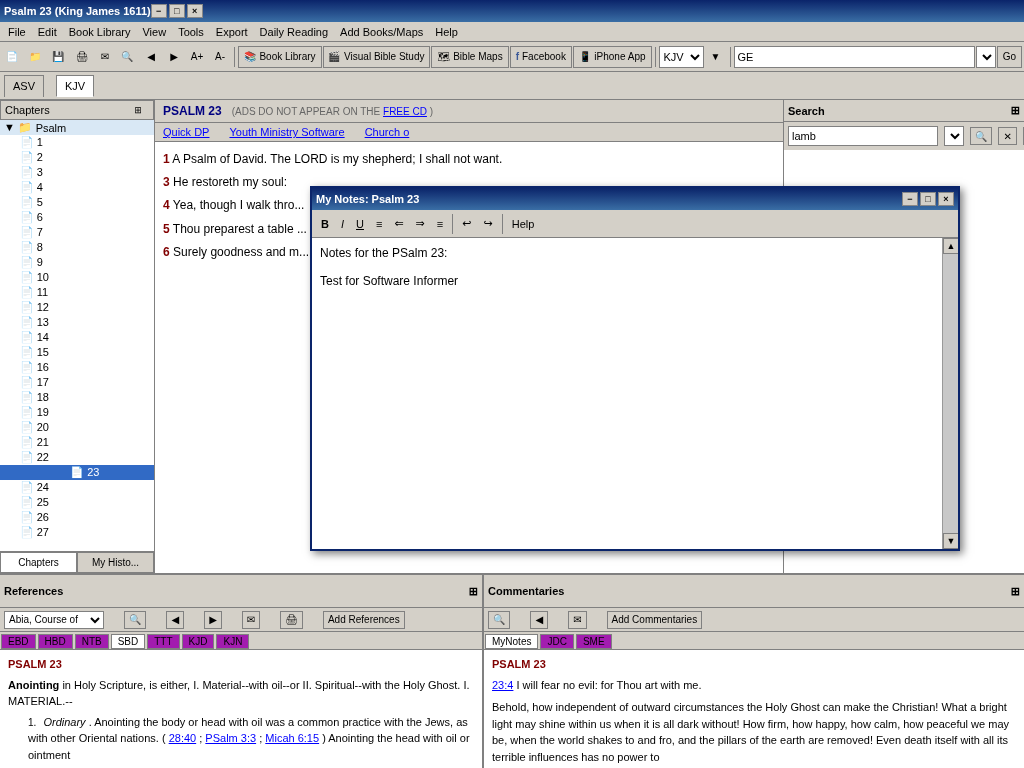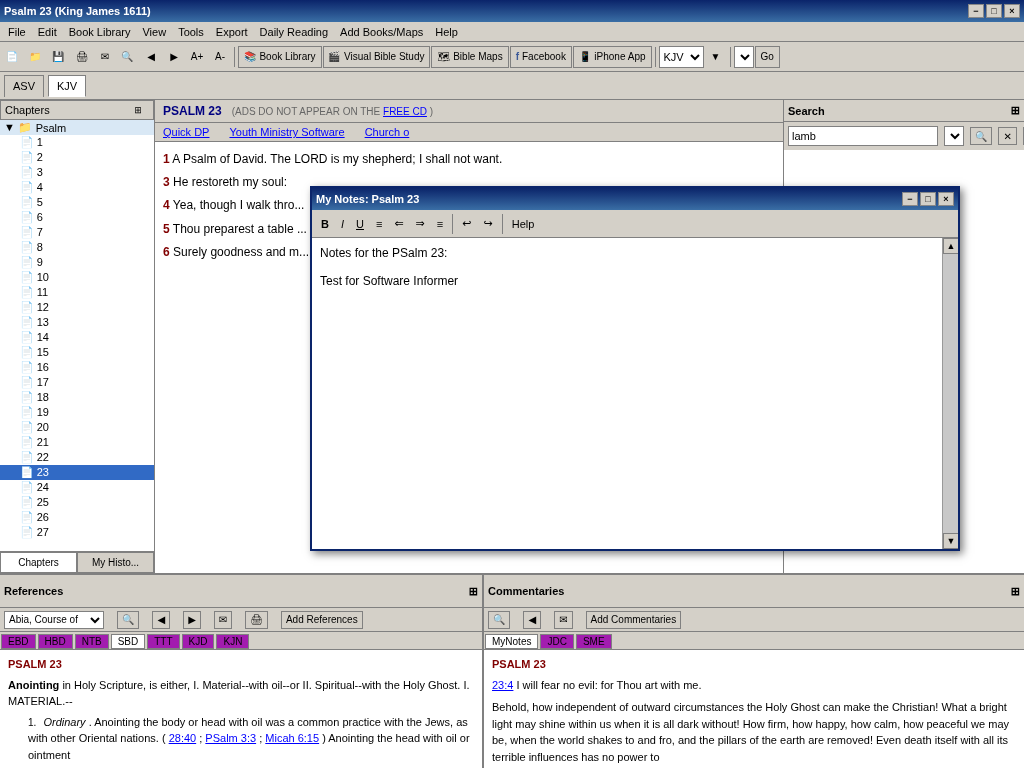--- a/index.html
+++ b/index.html
@@ -5,21 +5,20 @@
     * { box-sizing: border-box; margin: 0; padding: 0; }
     body { font-family: Arial, sans-serif; font-size: 11px; background: #d4d0c8; overflow: hidden; width: 1024px; height: 768px; }
     
     
     .title-bar {
       background: linear-gradient(to bottom, #0a246a, #3a6ea5);
       color: white;
       height: 22px;
       display: flex;
       align-items: center;
-      justify-content: space-between;
       padding: 0 4px;
       font-size: 11px;
       font-weight: bold;
     }
     .title-bar-title { display: flex; align-items: center; gap: 4px; }
     .title-bar-controls { display: flex; gap: 2px; }
     .title-btn {
       background: #d4d0c8;
       border: 1px solid #888;
       width: 16px; height: 14px;
@@ -78,21 +77,21 @@
     }
 
     
     .toolbar2 {
       background: #d4d0c8;
       height: 28px;
       display: flex;
       align-items: center;
       border-bottom: 1px solid #808080;
       padding: 0 4px;
-      gap: 4px;
+      gap: 12px;
     }
     .tab-btn {
       background: #d4d0c8;
       border: 1px solid #808080;
       border-bottom: none;
       padding: 2px 8px;
       cursor: pointer;
       font-size: 11px;
       height: 22px;
     }
@@ -125,21 +124,21 @@
       flex: 1;
       overflow-y: auto;
       background: white;
     }
     .chapter-item {
       padding: 1px 4px 1px 20px;
       cursor: pointer;
       font-size: 11px;
       display: flex; align-items: center; gap: 4px;
     }
-    .chapter-item.selected { background: #316ac5; color: white; }
+    .chapter-item.selected { background: #316ac5; color: white; justify-content: center; }
     .tree-folder {
       padding: 1px 4px;
       cursor: pointer;
       font-size: 11px;
       display: flex; align-items: center; gap: 4px;
       background: #d9e8f5;
     }
     .panel-tabs {
       display: flex;
       border-top: 1px solid #808080;
@@ -299,21 +298,21 @@
       border-bottom: 1px solid #808080;
       font-size: 11px;
       font-weight: bold;
     }
     .bottom-toolbar {
       background: #d4d0c8;
       height: 24px;
       display: flex;
       align-items: center;
       padding: 0 4px;
-      gap: 13px;
+      gap: 20px;
       border-bottom: 1px solid #808080;
     }
     .small-select {
       height: 18px;
       font-size: 10px;
       border: 1px solid #808080;
       background: white;
     }
     .small-btn {
       background: #d4d0c8;
@@ -474,20 +473,21 @@
     <span>iPhone App</span>
   </button>
   <div class="tool-sep"></div>
   <select class="small-select" style="height:22px; font-size:11px;">
     <option>KJV</option>
     <option>ASV</option>
     <option>NIV</option>
   </select>
   <button class="tool-btn">▼</button>
   <div class="tool-sep"></div>
+  <input type="text" class="search-input" value="GE" style="width: 35px; height: 22px; border: 1px solid rgb(128, 128, 128); font-size: 11px; padding: 1px 3px;">
   <select class="small-select" style="height:22px; font-size:11px; width:20px;"><option>▼</option></select>
   <button class="tool-text-btn" style="background:#d4d0c8;">
     <span>Go</span>
   </button>
 </div>
 
 <div class="toolbar2">
   <button class="tab-btn">ASV</button>
   <button class="tab-btn active">KJV</button>
 </div>

